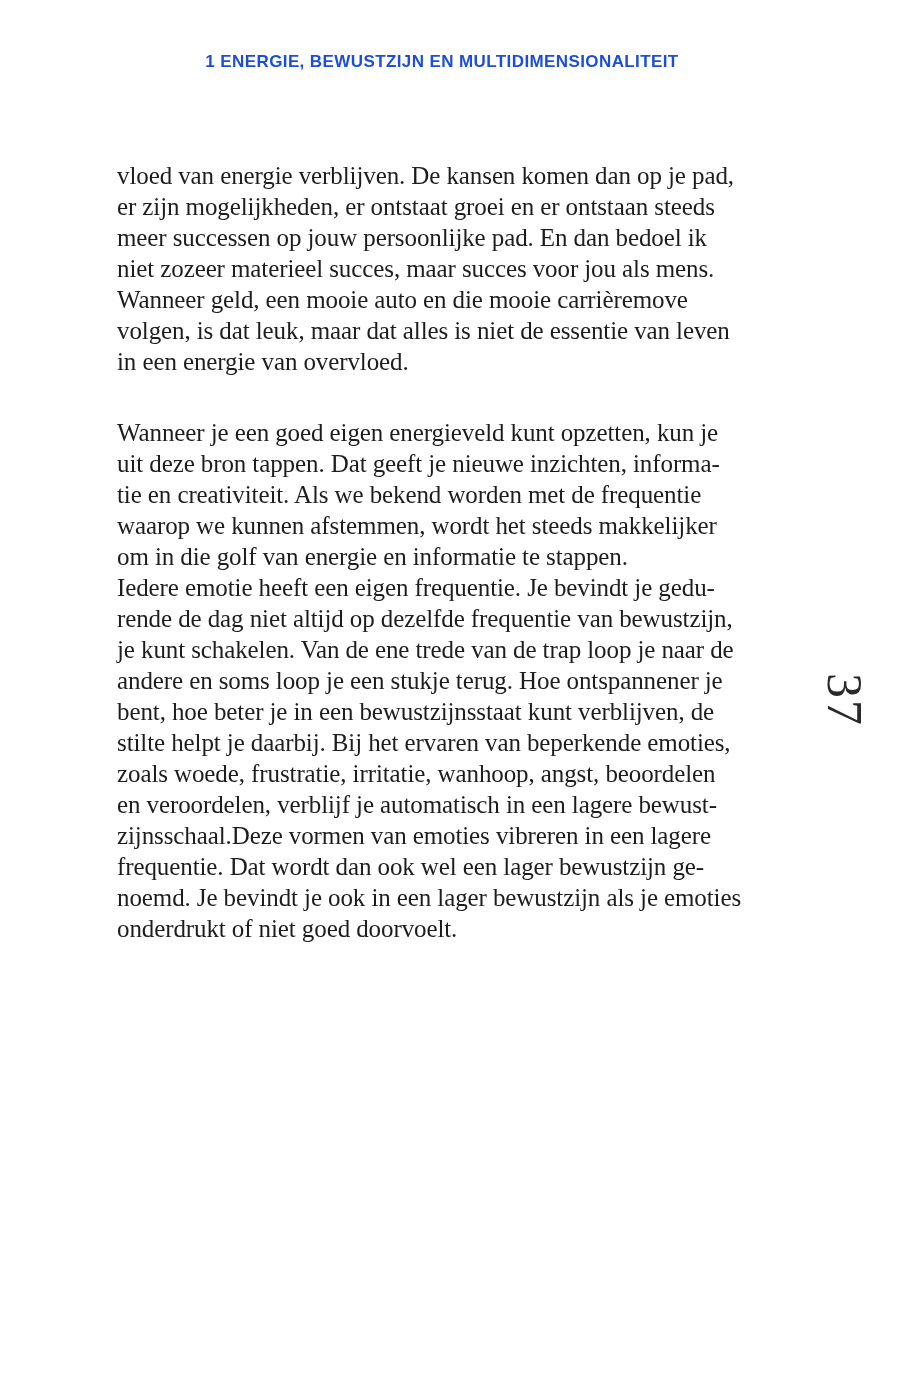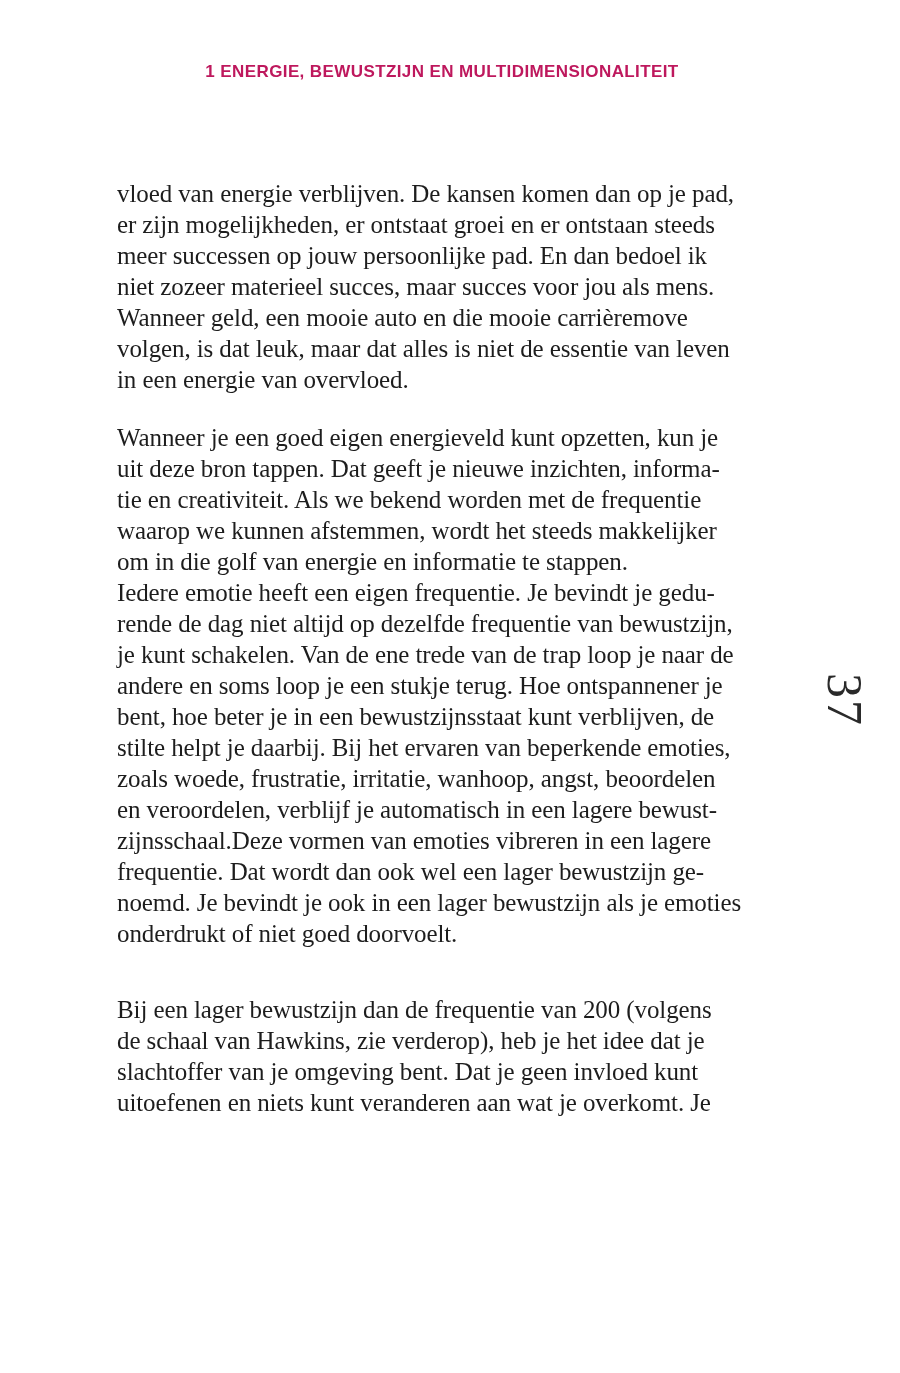--- a/index.html
+++ b/index.html
@@ -10,48 +10,48 @@
   .page {
     position: relative;
     width: 900px;
     height: 1373px;
     background: #ffffff;
     overflow: hidden;
     font-family: "Liberation Serif", serif;
   }
   .running-head {
     position: absolute;
-    top: 62px;
+    top: 52px;
     left: 117px;
     width: 650px;
     text-align: center;
     font-family: "Liberation Sans", sans-serif;
     font-weight: 700;
     font-size: 17px;
     line-height: 20px;
     letter-spacing: 0.4px;
-    color: #be185d;
+    color: #1d4ed8;
   }
   .content {
     position: absolute;
-    top: 178px;
+    top: 160px;
     left: 117px;
     width: 700px;
     color: #1d1d1d;
   }
   .body-para {
     margin: 0;
     font-family: "Liberation Serif", serif;
     font-size: 25px;
     line-height: 31px;
     letter-spacing: -0.1px;
     white-space: pre-line;
     color: #1d1d1d;
   }
-  .para-2 { margin-top: 27px; }
+  .para-2 { margin-top: 40px; }
   .section-heading {
     margin: 69px 0 3px 0;
     font-family: "Liberation Sans", sans-serif;
     font-weight: 700;
     font-size: 23px;
     line-height: 28px;
     letter-spacing: 0.2px;
     color: #5a5a5a;
   }
   .para-4 { margin-top: 45px; }
@@ -101,22 +101,18 @@
 andere en soms loop je een stukje terug. Hoe ontspannener je
 bent, hoe beter je in een bewustzijnsstaat kunt verblijven, de
 stilte helpt je daarbij. Bij het ervaren van beperkende emoties,
 zoals woede, frustratie, irritatie, wanhoop, angst, beoordelen
 en veroordelen, verblijf je automatisch in een lagere bewust-
 zijnsschaal.Deze vormen van emoties vibreren in een lagere
 frequentie. Dat wordt dan ook wel een lager bewustzijn ge-
 noemd. Je bevindt je ook in een lager bewustzijn als je emoties
 onderdrukt of niet goed doorvoelt.</p>
 
-    <p class="body-para para-4">Bij een lager bewustzijn dan de frequentie van 200 (volgens
-de schaal van Hawkins, zie verderop), heb je het idee dat je
-slachtoffer van je omgeving bent. Dat je geen invloed kunt
-uitoefenen en niets kunt veranderen aan wat je overkomt. Je</p>
 
   </div>
 
   <div class="page-number">37</div>
 
 </div>
 
 </body></html>

